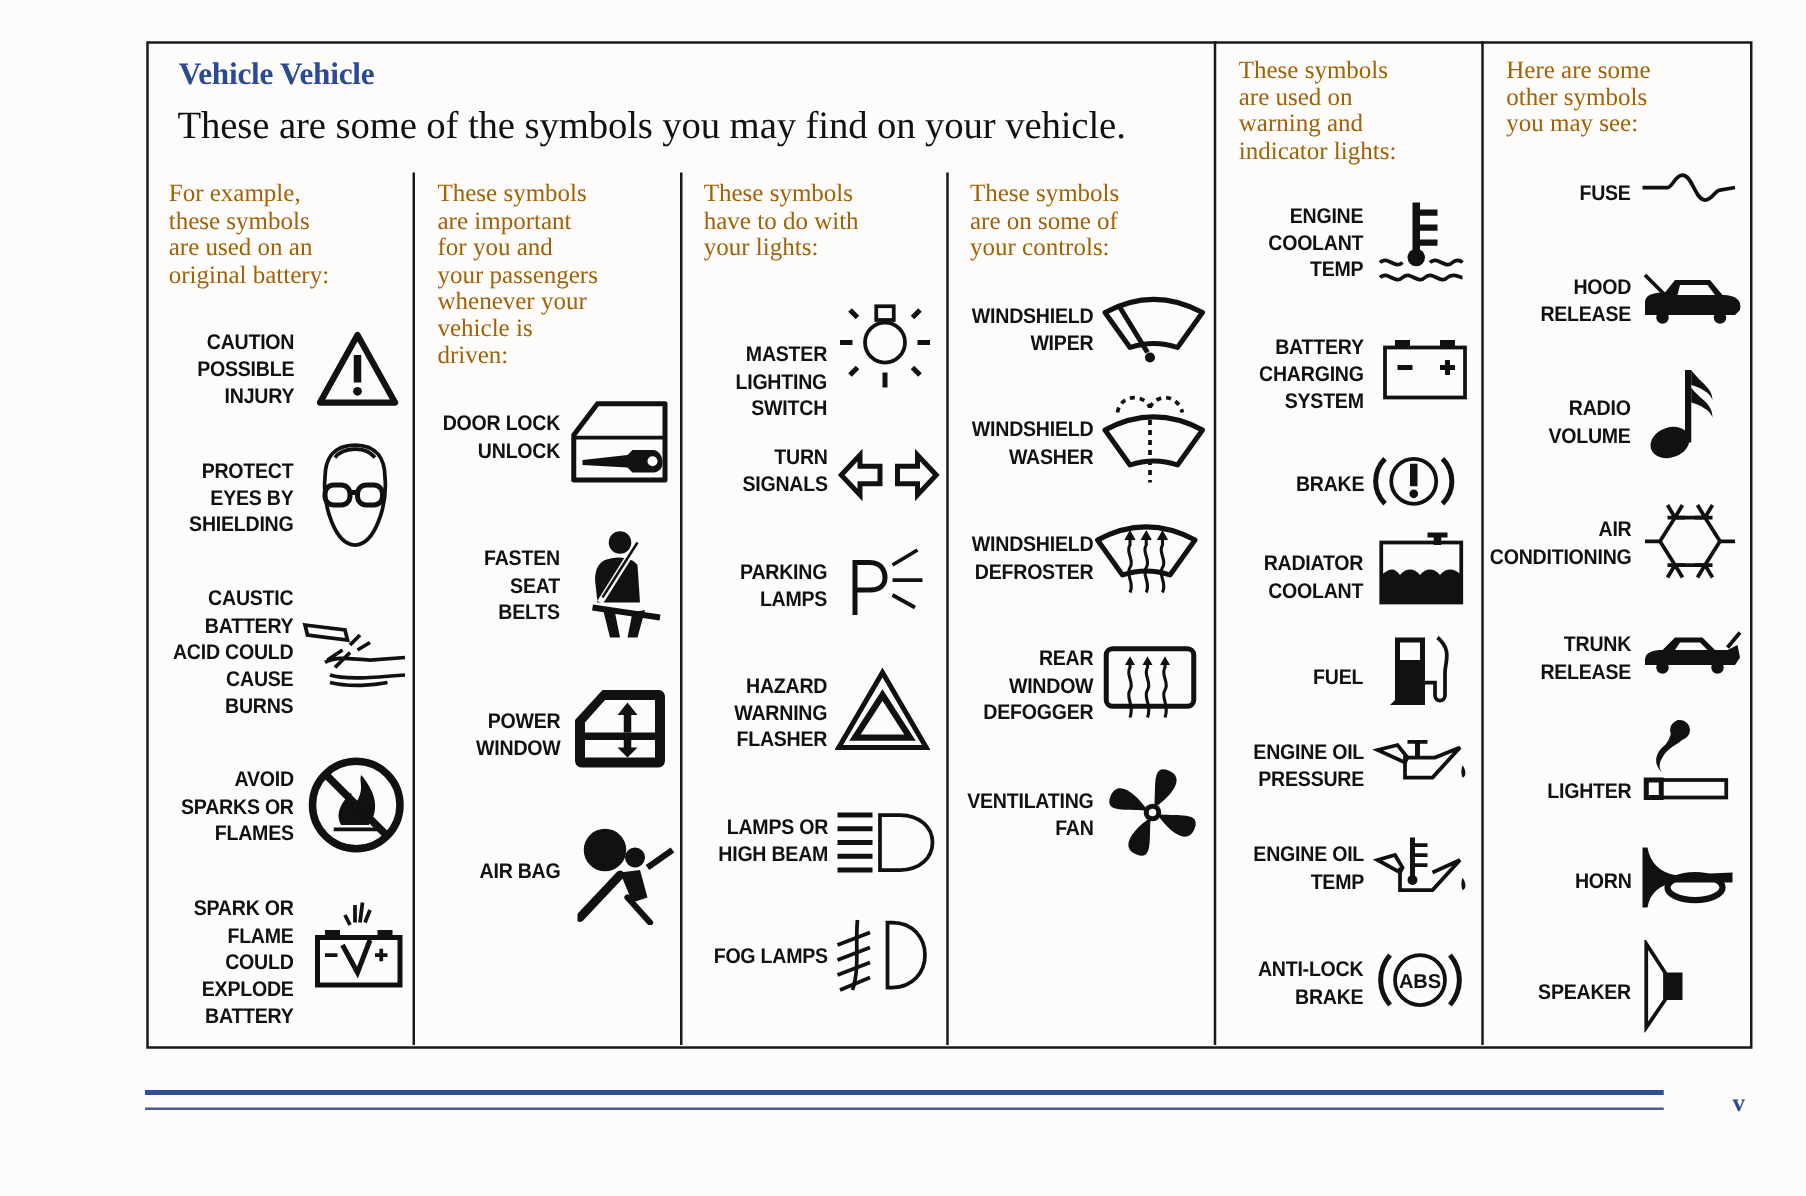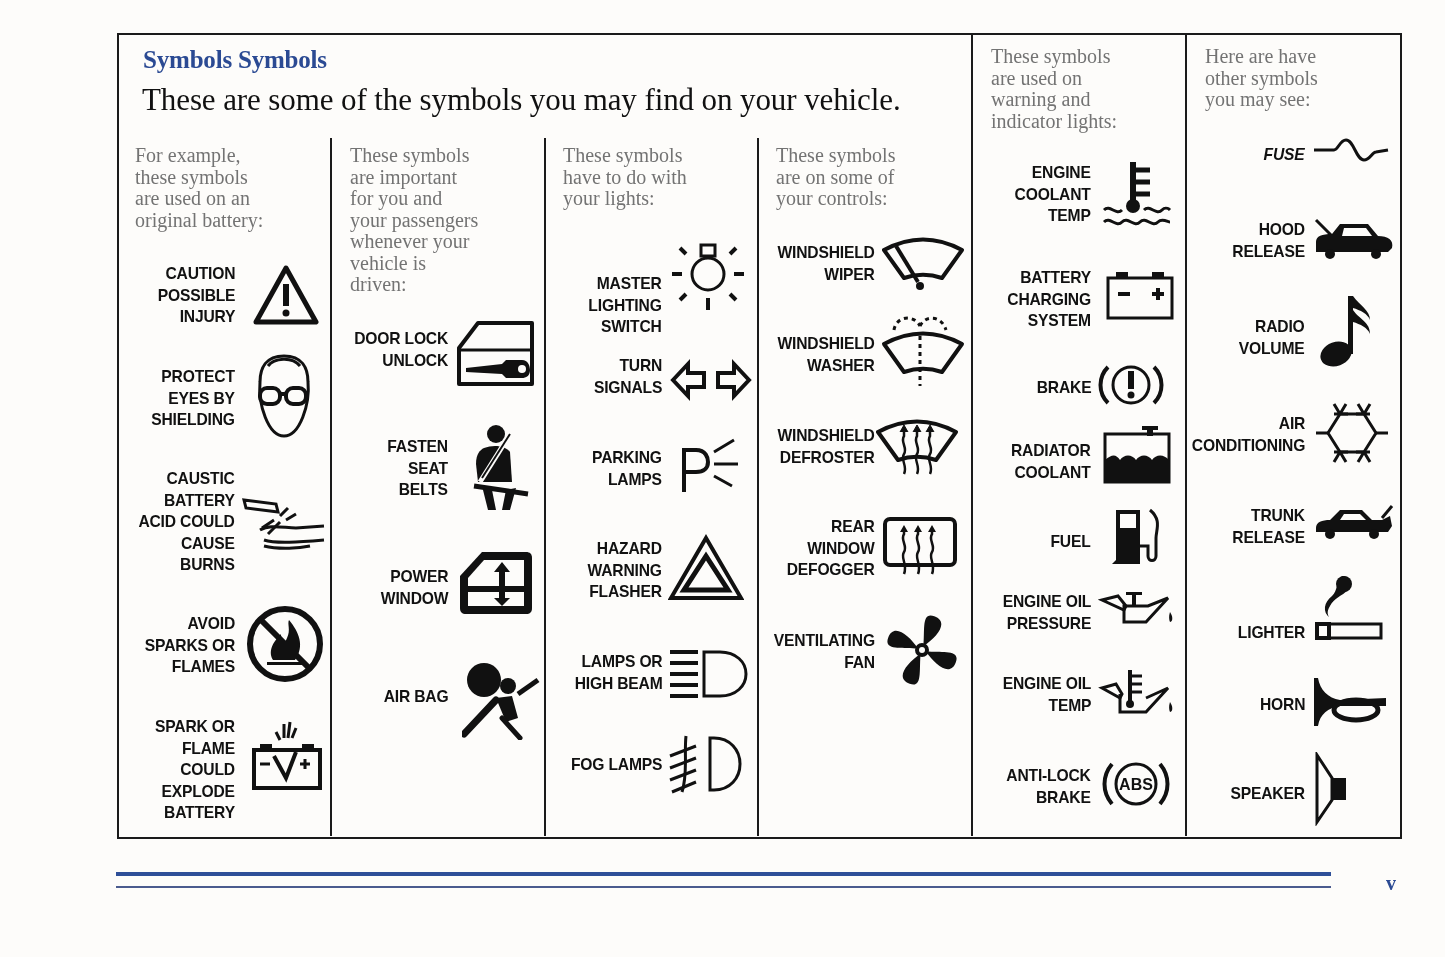--- a/index.html
+++ b/index.html
@@ -1,40 +1,40 @@
 <!DOCTYPE html>
 <html><head>
 <meta charset="utf-8">
 <style>
   html, body { margin:0; padding:0; }
   body { width:1445px; height:957px; background:#fdfcfa; position:relative; overflow:hidden; font-family:"Liberation Sans", sans-serif; color:#111; }
   .frame { position:absolute; left:117px; top:33px; width:1281px; height:802px; border:2px solid #1a1a1a; box-sizing:content-box; }
   .vline { position:absolute; width:2px; background:#1a1a1a; }
   .title { position:absolute; left:143px; top:46px; font-family:"Liberation Serif", serif; font-weight:bold; font-size:25px; color:#2b4a93; letter-spacing:-0.2px; }
   .subtitle { position:absolute; left:142px; top:82px; font-family:"Liberation Serif", serif; font-size:31px; color:#111; letter-spacing:-0.1px; }
-  .intro { position:absolute; font-family:"Liberation Serif", serif; font-size:20px; line-height:21.5px; color:#737373; white-space:pre-line; }
+  .intro { position:absolute; font-family:"Liberation Serif", serif; font-size:20px; line-height:21.5px; color:#a16207; white-space:pre-line; }
   .item { position:absolute; display:flex; align-items:center; }
   .lbl { font-family:"Liberation Sans", sans-serif; font-weight:bold; font-size:17px; line-height:21.5px; text-align:right; white-space:pre-line; transform:scaleX(0.92); transform-origin:right center; letter-spacing:-0.2px; }
   .ico { position:absolute; }
   .ico svg { display:block; }
   .rule1 { position:absolute; left:116px; top:872px; width:1215px; height:4px; background:#2e4f98; }
   .rule2 { position:absolute; left:116px; top:886px; width:1215px; height:1.5px; background:#4a5b8e; }
   .pagenum { position:absolute; left:1386px; top:872px; font-family:"Liberation Serif", serif; font-weight:bold; font-size:20px; color:#2b4a93; }
 </style>
 </head>
 <body>
 
 <div class="frame"></div>
 <div class="vline" style="left:330px; top:138px; height:698px;"></div>
 <div class="vline" style="left:544px; top:138px; height:698px;"></div>
 <div class="vline" style="left:757px; top:138px; height:698px;"></div>
 <div class="vline" style="left:971px; top:33px; height:803px;"></div>
 <div class="vline" style="left:1185px; top:33px; height:803px;"></div>
 
-<div class="title">Symbols Symbols</div>
+<div class="title">Vehicle Vehicle</div>
 <div class="subtitle">These are some of the symbols you may find on your vehicle.</div>
 
 <div class="intro" style="left:135px; top:145px;">For example,
 these symbols
 are used on an
 original battery:</div>
 
 <div class="item" style="right:1210px; top:263px;">
   <span class="lbl">CAUTION
 POSSIBLE
@@ -423,25 +423,25 @@
 BRAKE</span>
 </div>
 <div class="ico" style="left:1102px; top:756px;">
   <svg width="68" height="56" viewBox="0 0 68 56">
       <circle cx="34" cy="28" r="20" fill="none" stroke="#111" stroke-width="3"></circle>
       <path d="M10 8 C0 20 0 36 10 48 M58 8 C68 20 68 36 58 48" fill="none" stroke="#111" stroke-width="4"></path>
       <text x="34" y="34" text-anchor="middle" font-family="Liberation Sans, sans-serif" font-weight="bold" font-size="16" fill="#111">ABS</text>
     </svg>
 </div>
 
-<div class="intro" style="left:1205px; top:46px;">Here are have
+<div class="intro" style="left:1205px; top:46px;">Here are some
 other symbols
 you may see:</div>
 
-<div class="item" style="right:140px; top:144px;font-style:italic;">
+<div class="item" style="right:140px; top:144px;">
   <span class="lbl">FUSE</span>
 </div>
 <div class="ico" style="left:1312px; top:136px;">
   <svg width="78" height="30" viewBox="0 0 78 30">
       <path d="M2 14 L22 14 C26 14 28 4 34 4 C42 4 44 24 52 24 C58 24 60 16 64 16 L76 14" fill="none" stroke="#111" stroke-width="3"></path>
     </svg>
 </div>
 
 <div class="item" style="right:140px; top:219px;">
   <span class="lbl">HOOD

